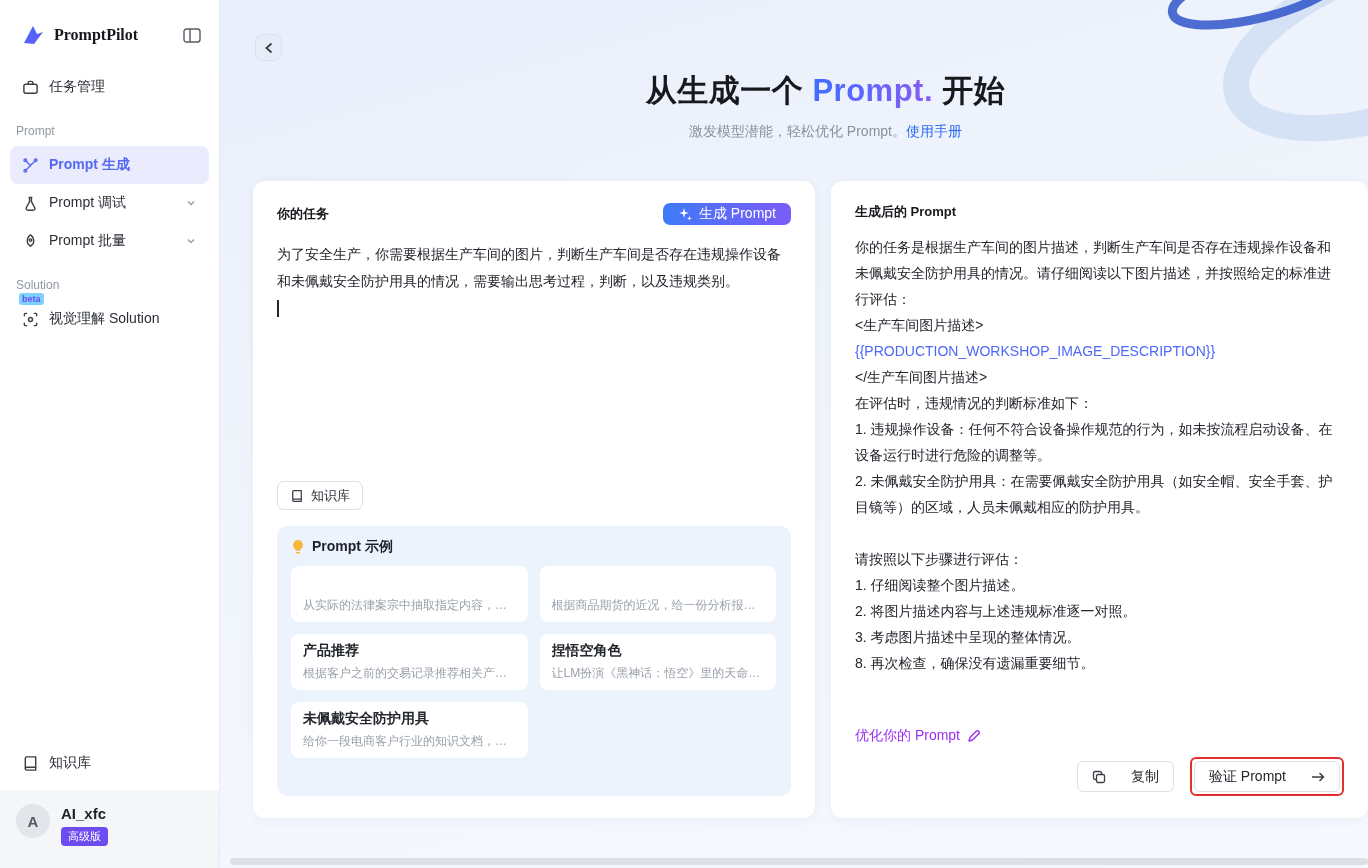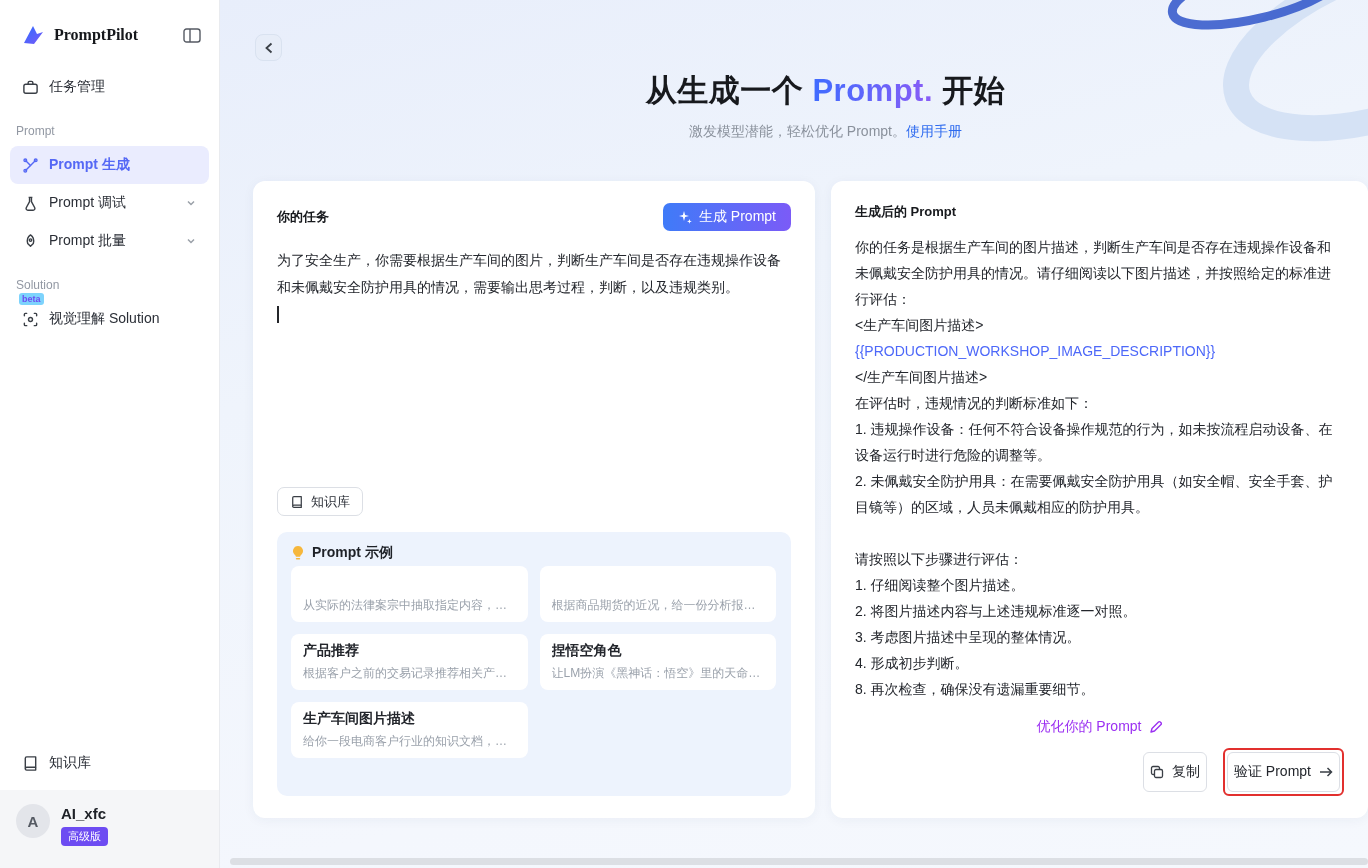--- a/index.html
+++ b/index.html
@@ -37,50 +37,50 @@
   .subtitle { margin-top:11px; font-size:14px; color:#8a919c; }
   .subtitle a { color:#2e6bef; text-decoration:none; cursor:pointer; }
 
   .cards { position:absolute; top:181px; left:33px; right:0; bottom:50px; display:flex; gap:16px; }
   .card { background:#fff; border-radius:12px; box-shadow:0 2px 12px rgba(30,50,90,.05); padding:22px 24px; display:flex; flex-direction:column; min-height:0; }
   .task-card { width:562px; flex:none; }
   .result-card { flex:1; }
 
   .card-header { display:flex; justify-content:space-between; align-items:center; }
   .card-title { font-size:13px; font-weight:700; color:#17191d; }
-  .gen-btn { height:28px; padding:0 15px; border:none; border-radius:7px; cursor:pointer;
+  .gen-btn { height:22px; padding:0 15px; border:none; border-radius:7px; cursor:pointer;
              background:linear-gradient(90deg,#3f7bf8,#7b5bf7); color:#fff; font-size:14px;
              display:inline-flex; align-items:center; gap:7px; font-family:inherit; }
 
   .task-input { margin-top:16px; height:232px; font-size:14px; line-height:27px; color:#23262c; cursor:text; }
   .caret { display:block; width:1.5px; height:17px; background:#24262a; margin-top:5px; }
 
   .kb-chip { display:inline-flex; align-items:center; gap:7px; height:29px; padding:0 12px; margin-top:8px;
              border:1px solid #dcdfe5; border-radius:7px; font-size:13px; color:#2a2e36; background:#fff;
              width:fit-content; cursor:pointer; font-family:inherit; }
 
   .examples { margin-top:16px; background:#edf3fd; border-radius:10px; padding:12px 6px 12px 14px; flex:1; display:flex; flex-direction:column; min-height:0; }
-  .examples-header { display:flex; align-items:center; gap:7px; font-size:14px; font-weight:700; color:#1e2127; padding-bottom:4px; }
+  .examples-header { display:flex; align-items:center; gap:7px; font-size:14px; font-weight:700; color:#1e2127; padding-bottom:10px; }
   .ex-scroll { overflow-y:auto; flex:1; padding-right:9px; min-height:0; scrollbar-width:thin; scrollbar-color:#c6c9d0 #eceef2; }
   .ex-scroll::-webkit-scrollbar { width:8px; }
   .ex-scroll::-webkit-scrollbar-track { background:#eceef2; border-radius:4px; }
   .ex-scroll::-webkit-scrollbar-thumb { background:#c6c9d0; border-radius:4px; }
   .ex-grid { display:grid; grid-template-columns:1fr 1fr; gap:12px; }
   .ex-card { background:#fff; border-radius:8px; padding:8px 12px; cursor:pointer; }
   .ex-title { font-size:14px; font-weight:600; color:#23262c; min-height:20px; white-space:nowrap; overflow:hidden; text-overflow:ellipsis; }
   .ex-desc { font-size:12px; color:#9aa1ab; margin-top:3px; white-space:nowrap; overflow:hidden; text-overflow:ellipsis; }
 
   .result-body { margin-top:13px; font-size:14px; line-height:26px; color:#23262c; }
   .var-line { color:#4d68f9; }
   .blank-gap { height:26px; }
-  .optimize-row { margin-top:auto; padding-top:14px;text-align:center; }
+  .optimize-row { margin-top:auto; padding-top:14px; }
   .optimize-link { color:#9b30f2; font-size:14px; display:inline-flex; align-items:center; gap:7px; cursor:pointer; text-decoration:none; }
   .result-footer { display:flex; justify-content:flex-end; align-items:center; gap:16px; margin-top:12px; }
-  .btn-outline { height:40px; padding:0 6px; background:#fff; border:1px solid #dcdfe5; border-radius:6px;
-                 font-size:14px; color:#23262c; display:inline-flex; align-items:center; gap:8px; cursor:pointer; font-family:inherit; }
+  .btn-outline { height:31px; padding:0 14px; background:#fff; border:1px solid #dcdfe5; border-radius:6px;
+                 font-size:14px; color:#23262c; display:inline-flex; align-items:center; gap:25px; cursor:pointer; font-family:inherit; }
   .annotation { border:2.5px solid #e2302e; border-radius:6px; padding:2px; }
 
   .hbar { position:absolute; left:10px; right:0; bottom:3px; height:7px; background:#dcdfe4; border-radius:4px; }
 
   svg { display:block; }
 </style>
 </head>
 <body>
 
 <div class="app">
@@ -255,21 +255,21 @@
                   <div class="ex-title">产品推荐</div>
                   <div class="ex-desc">根据客户之前的交易记录推荐相关产…</div>
                 </div>
 
                 <div class="ex-card">
                   <div class="ex-title">捏悟空角色</div>
                   <div class="ex-desc">让LM扮演《黑神话：悟空》里的天命…</div>
                 </div>
 
                 <div class="ex-card">
-                  <div class="ex-title">生产车间图片描述</div>
+                  <div class="ex-title">未佩戴安全防护用具</div>
                   <div class="ex-desc">给你一段电商客户行业的知识文档，…</div>
                 </div>
               </div>
           </div>
         </div>
       </section>
 
       <section class="card result-card">
         <div class="card-title">生成后的 Prompt</div>
 
@@ -284,21 +284,20 @@
           <div>1. 违规操作设备：任何不符合设备操作规范的行为，如未按流程启动设备、在设备运行时进行危险的调整等。</div>
               <div>2. 未佩戴安全防护用具：在需要佩戴安全防护用具（如安全帽、安全手套、护目镜等）的区域，人员未佩戴相应的防护用具。</div>
             </div>
           <div class="blank-gap"></div>
           <div>请按照以下步骤进行评估：</div>
           <div>
 
           <div>1. 仔细阅读整个图片描述。</div>
               <div>2. 将图片描述内容与上述违规标准逐一对照。</div>
               <div>3. 考虑图片描述中呈现的整体情况。</div>
-              <div>4. 形成初步判断。</div>
               <div>8. 再次检查，确保没有遗漏重要细节。</div>
             </div>
         </div>
 
         <div class="optimize-row">
           <a class="optimize-link">
             <span>优化你的 Prompt</span>
             <svg width="14" height="14" viewBox="0 0 14 14" fill="none" stroke="#9b30f2" stroke-width="1.4" stroke-linejoin="round">
               <path d="M2 12 L3 8.5 L9.5 2 a1.2 1.2 0 0 1 1.7 0 l.8 .8 a1.2 1.2 0 0 1 0 1.7 L5.5 11 Z"></path>
             </svg>

